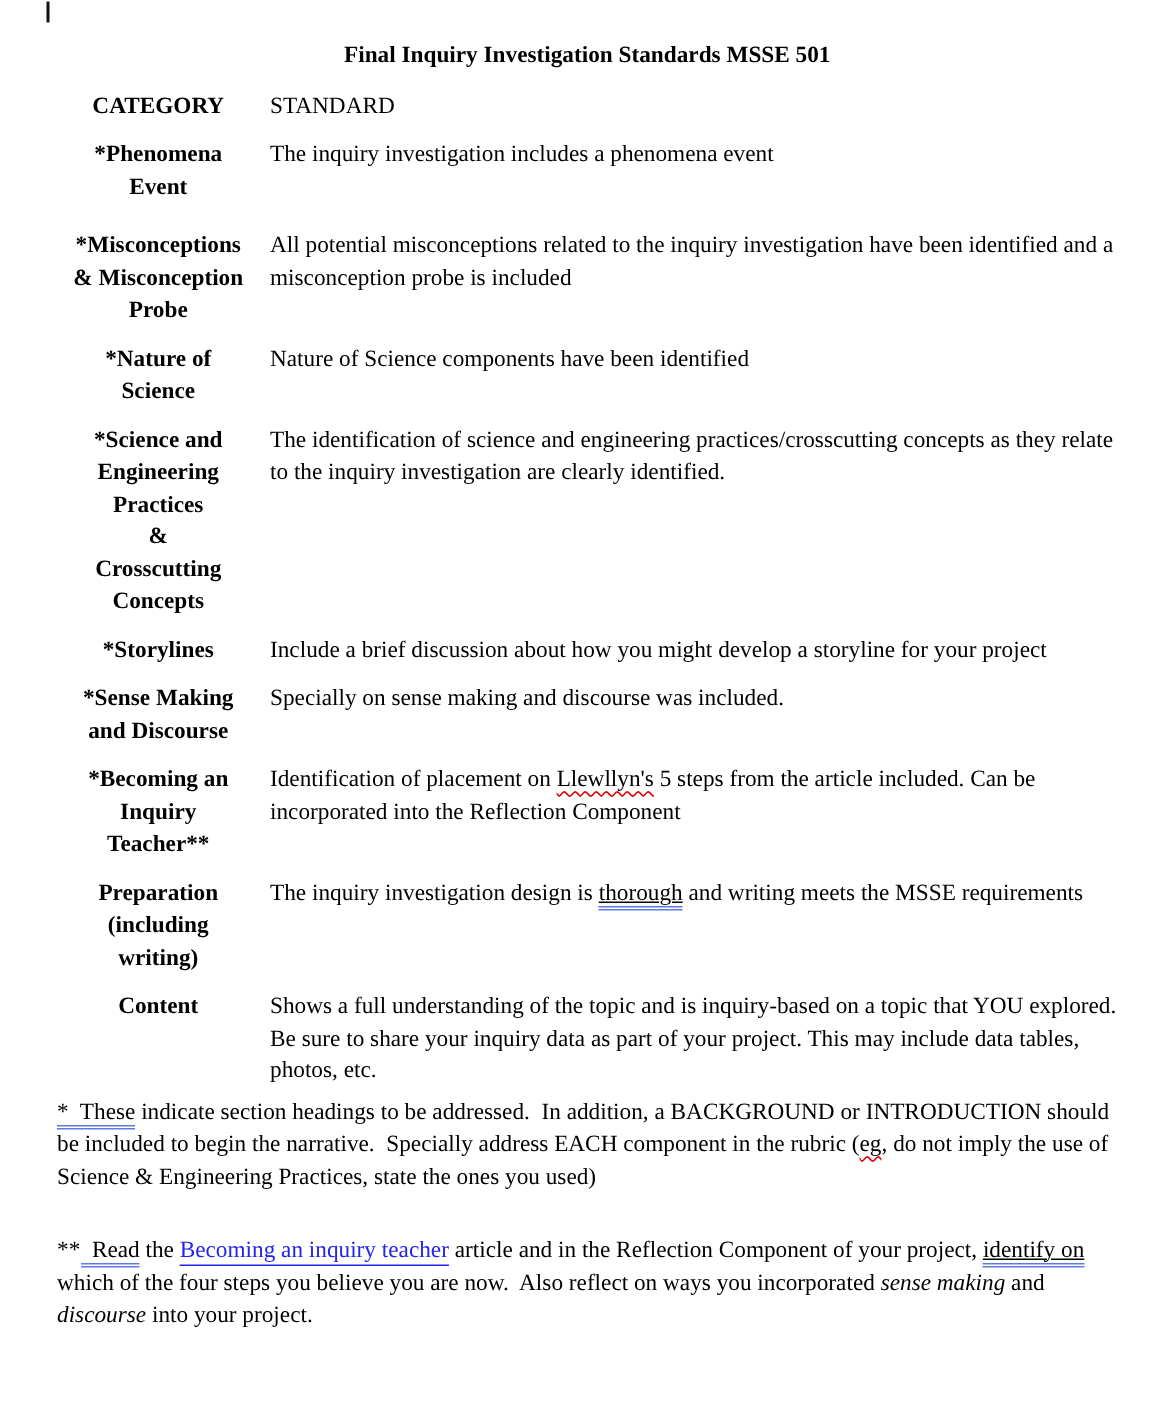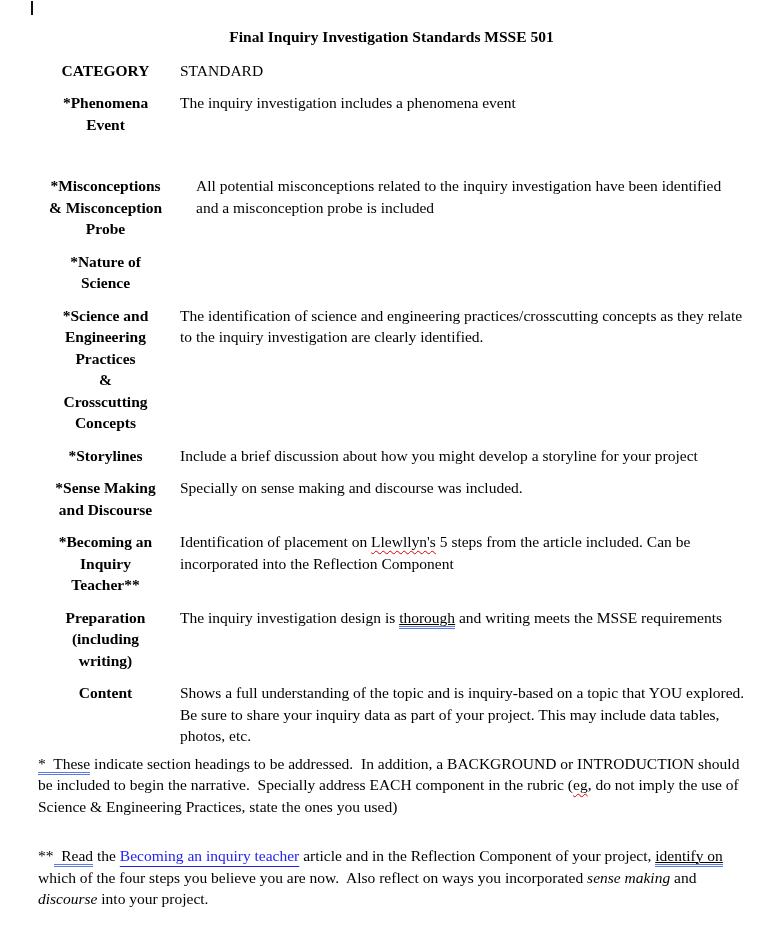--- a/index.html
+++ b/index.html
@@ -13,21 +13,21 @@
     width: 767px; height: 941px;
     padding: 26px 22px 0 38px; overflow: hidden;
   }
   .caret { position: absolute; left: 31px; top: 1px; width: 2px; height: 14px; background: #111; }
   .title { text-align: center; font-weight: bold; }
   .hdr-row { display: flex; align-items: flex-start; margin-top: 12px; }
   .hdr-cat { flex: 0 0 135px; width: 135px; text-align: center; font-weight: bold; }
   .hdr-std { margin-left: 7px; }
   .row { display: flex; align-items: flex-start; margin-top: 11px; }
   .row-middle { align-items: flex-end; }
-  .row--misconceptions { margin-top: 40px; gap: 16px; }
+  .row--misconceptions { margin-top: 18px; }
   .cat { flex: 0 0 135px; width: 135px; text-align: center; font-weight: bold; white-space: pre-line; }
   .std { flex: 1 1 auto; margin-left: 7px; white-space: pre-wrap; }
   .footnote { white-space: pre-wrap; }
   .footnote--1 { margin-top: 6px; }
   .footnote--2 { margin-top: 28px; }
   .seg-plain { }
   .seg-italic { font-style: italic; }
   .seg-spell-error {
     text-decoration: underline; text-decoration-style: wavy;
     text-decoration-color: #e00000; text-decoration-thickness: 1px;
@@ -67,20 +67,21 @@
       </div>
       <div class="row row--misconceptions">
         <div class="cat">*Misconceptions
 &amp; Misconception
 Probe</div>
         <div class="std"><span class="seg-plain">All potential misconceptions related to the inquiry investigation have been identified and a misconception probe is included</span></div>
       </div>
       <div class="row row--nature-of-science">
         <div class="cat">*Nature of
 Science</div>
+        <div class="std"><span class="seg-plain">Nature of Science components have been identified</span></div>
       </div>
       <div class="row row--science-engineering-practices">
         <div class="cat">*Science and
 Engineering
 Practices
 &amp;
 Crosscutting
 Concepts</div>
         <div class="std"><span class="seg-plain">The identification of science and engineering practices/crosscutting concepts as they relate to the inquiry investigation are clearly identified.</span></div>
       </div>

